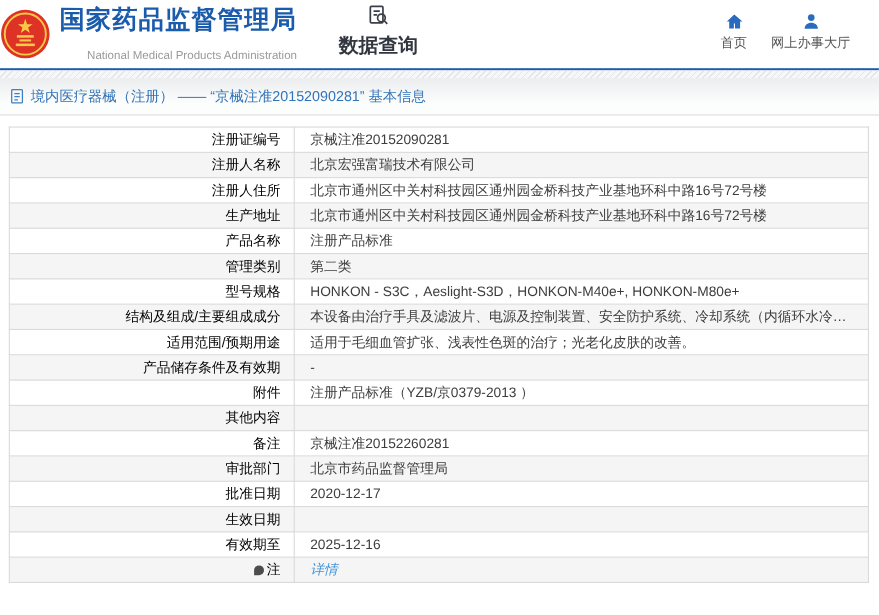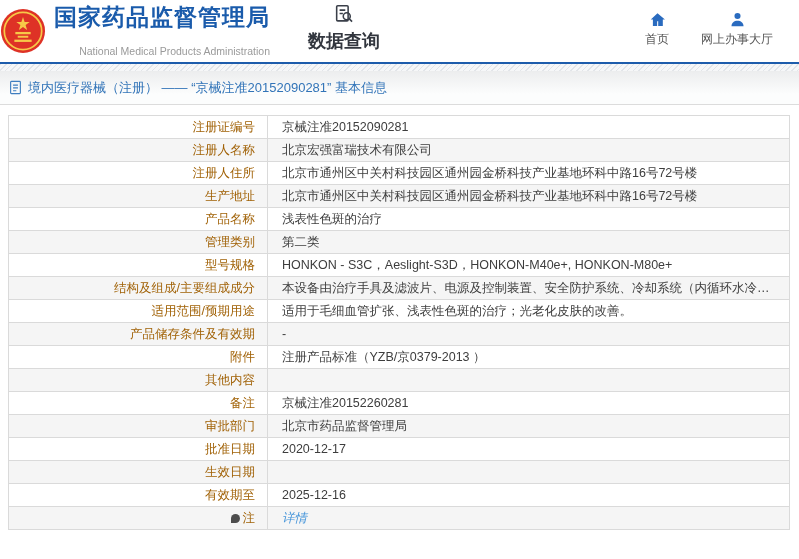--- a/index.html
+++ b/index.html
@@ -29,21 +29,21 @@
   .brand-en { font-size: 10.5px; color: #9a9a9a; margin-top: 14px; text-align: right; }
   .section-title {
     margin-left: 38px;
     display: flex; align-items: center; gap: 4px;
     font-size: 18px; font-weight: 600; color: #32363e;
     margin-top: -6px;
     flex-direction: column;
   }
   .top-nav {
     margin-left: auto;
-    display: flex; gap: 32px;
+    display: flex; gap: 22px;
     padding-right: 26px;
     margin-top: -4px;
   }
   .nav-item {
     display: flex; flex-direction: column; align-items: center;
     gap: 3px; text-decoration: none;
     font-size: 12px; color: #555; cursor: pointer;
   }
   
   .blue-line { height: 2px; background: #1d5cab; }
@@ -76,21 +76,21 @@
   .info-table td {
     border: 1px solid #dadada;
     padding: 2px 0;
     line-height: 17px;
     vertical-align: middle;
   }
   .cell-label {
     width: 259px;
     text-align: right;
     padding-right: 12px !important;
-    color: #a16207;
+    color: #000000;
   }
   .cell-value {
     padding-left: 14px !important;
     padding-right: 8px !important;
     color: #3d3d3d;
     overflow: hidden; white-space: nowrap; text-overflow: ellipsis;
   }
   .link { color: #4293d9; text-decoration: none; cursor: pointer; font-style: italic; }
   .note-icon {
     display: inline-block;
@@ -172,21 +172,21 @@
         <tr>
           <td class="cell-label">注册人住所</td>
           <td class="cell-value">北京市通州区中关村科技园区通州园金桥科技产业基地环科中路16号72号楼</td>
         </tr>
         <tr>
           <td class="cell-label">生产地址</td>
           <td class="cell-value">北京市通州区中关村科技园区通州园金桥科技产业基地环科中路16号72号楼</td>
         </tr>
         <tr>
           <td class="cell-label">产品名称</td>
-          <td class="cell-value">浅表性色斑的治疗</td>
+          <td class="cell-value">注册产品标准</td>
         </tr>
         <tr>
           <td class="cell-label">管理类别</td>
           <td class="cell-value">第二类</td>
         </tr>
         <tr>
           <td class="cell-label">型号规格</td>
           <td class="cell-value">HONKON - S3C，Aeslight-S3D，HONKON-M40e+, HONKON-M80e+</td>
         </tr>
         <tr>

